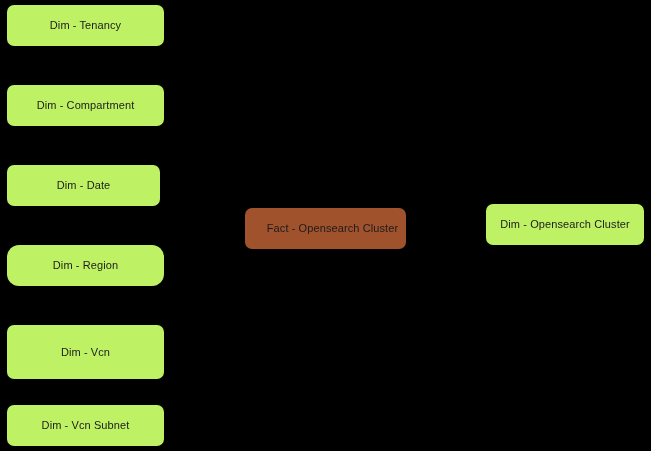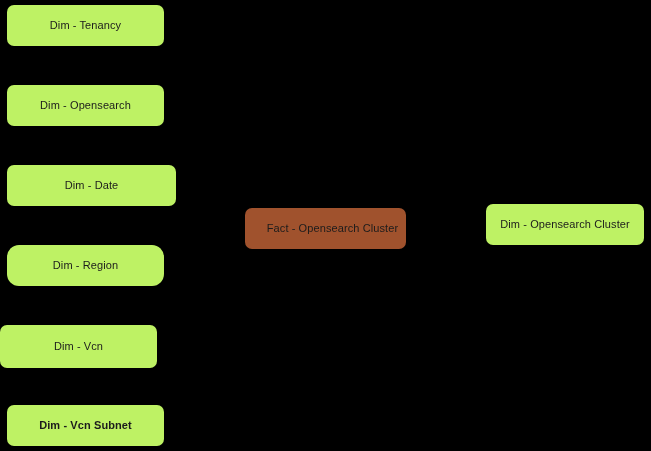--- a/index.html
+++ b/index.html
@@ -48,36 +48,36 @@
 </head>
 <body>
 
 <div id="canvas">
 
   <div class="node node-dim" style="left:7px; top:5px; width:157px; height:41px;">
     <span class="node-label">Dim - Tenancy</span>
   </div>
 
   <div class="node node-dim" style="left:7px; top:85px; width:157px; height:41px;">
-    <span class="node-label">Dim - Opensearch</span>
+    <span class="node-label">Dim - Compartment</span>
   </div>
 
-  <div class="node node-dim" style="left:7px; top:165px; width:169px; height:41px;">
+  <div class="node node-dim" style="left:7px; top:165px; width:153px; height:41px;">
     <span class="node-label">Dim - Date</span>
   </div>
 
   <div class="node node-dim" style="left:7px; top:245px; width:157px; height:41px;border-radius:12px;">
     <span class="node-label">Dim - Region</span>
   </div>
 
-  <div class="node node-dim" style="left:0; top:325px; width:157px; height:43px;">
+  <div class="node node-dim" style="left:7px; top:325px; width:157px; height:54px;">
     <span class="node-label">Dim - Vcn</span>
   </div>
 
-  <div class="node node-dim" style="left:7px; top:405px; width:157px; height:41px;font-weight:bold;">
+  <div class="node node-dim" style="left:7px; top:405px; width:157px; height:41px;">
     <span class="node-label">Dim - Vcn Subnet</span>
   </div>
 
   <div class="node node-fact" style="left:245px; top:208px; width:161px; height:41px;">
     <span class="node-label">Fact - Opensearch Cluster</span>
   </div>
 
   <div class="node node-dim" style="left:486px; top:204px; width:158px; height:41px;">
     <span class="node-label">Dim - Opensearch Cluster</span>
   </div>

